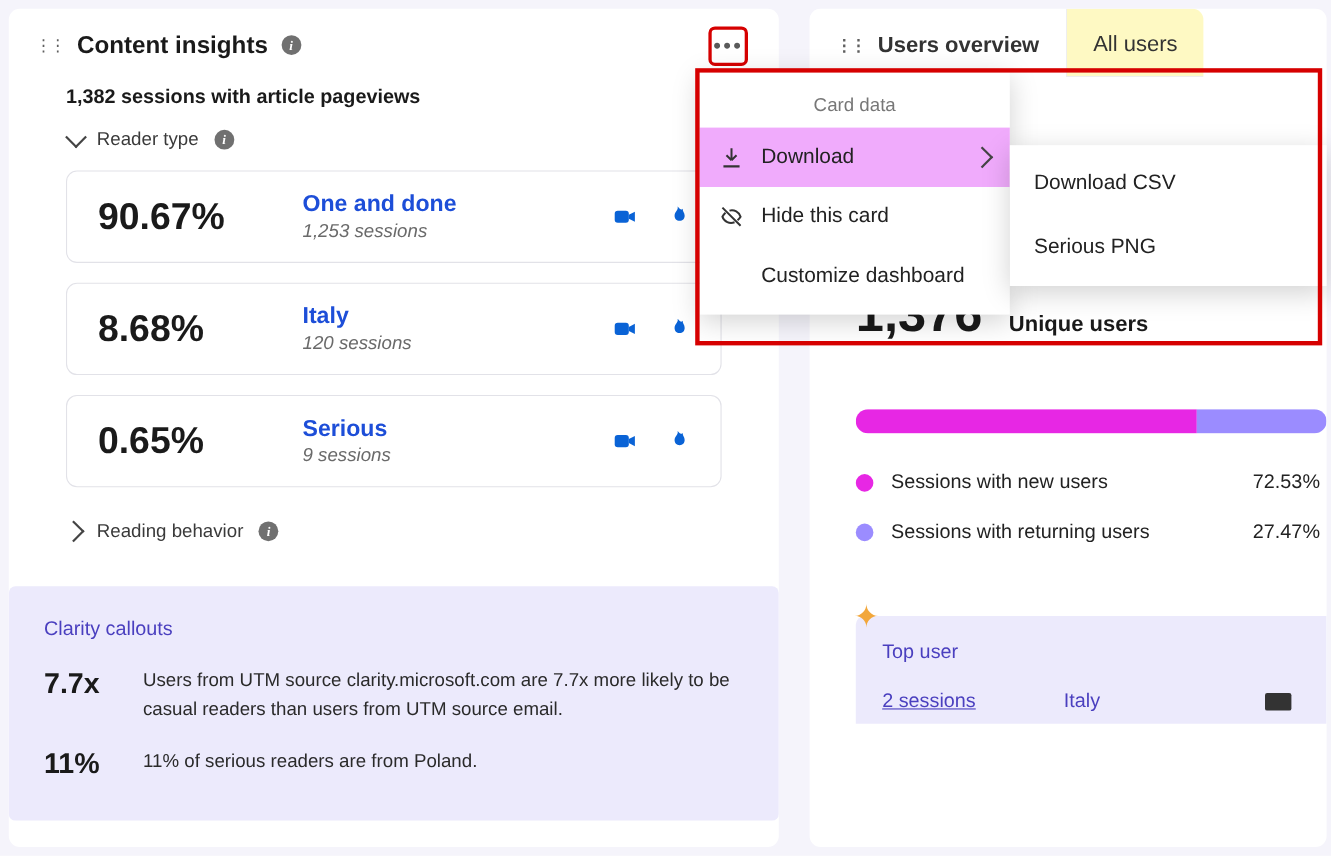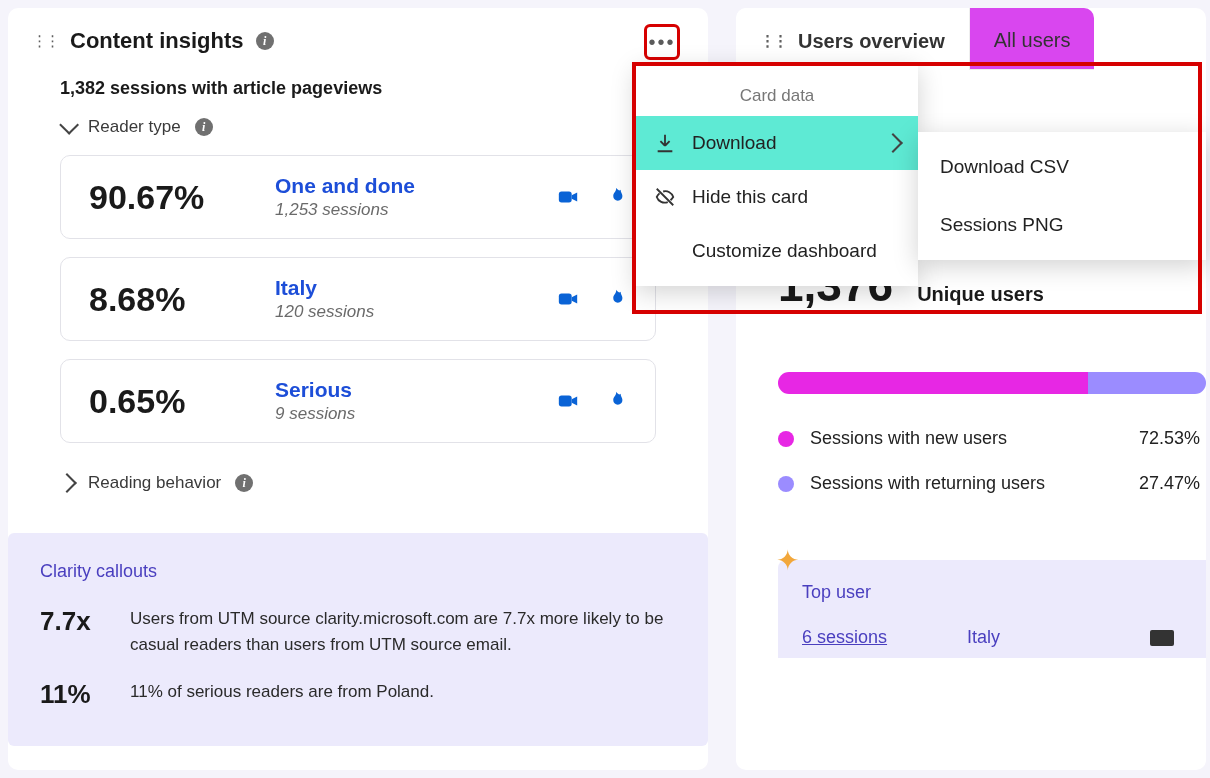--- a/index.html
+++ b/index.html
@@ -84,21 +84,21 @@
     z-index:50;
     padding: 8px 0;
     text-align: center;
   }
   .menu-header{ color:#777; font-size:17px; padding:14px 18px 10px;}
   .menu-item{
     display:flex; align-items:center; gap:16px;
     padding: 16px 18px;
     font-size:19px; color:#222; cursor:pointer;
   }
-  .menu-item.hover{ background:#5eead4;}
+  .menu-item.hover{ background:#f0abfc;}
   .menu-item .mi-icon{ width:22px; height:22px; color:#3a3a3a; flex-shrink:0;}
   .submenu-chev{ margin-left:auto;}
   .submenu{
     position:absolute;
     top:132px; left:918px;
     width:288px;
     background:#fff;
     box-shadow: 0 6px 24px rgba(0,0,0,.18);
     z-index:55;
     padding: 6px 0;
@@ -112,21 +112,21 @@
     width:570px; height:252px;
     border: 4px solid #d60000;
     z-index:60;
     pointer-events:none;
   }
 
   
   .tabs { display:flex; position:absolute; top:0; left:0; right:0; height:62px;}
   .tab { padding: 18px 24px 14px; font-size:20px; color:#333; display:flex; align-items:center; gap:12px; cursor:pointer;}
   .tab.active { font-weight:800; background:#fff; border-top-left-radius:10px;}
-  .tab.inactive { background:#d946ef; border-top-right-radius:10px; border-left:1px solid #eee; border-bottom:1px solid #eee;}
+  .tab.inactive { background:#fef9c3; border-top-right-radius:10px; border-left:1px solid #eee; border-bottom:1px solid #eee;}
   .right-body { padding-top: 90px;}
   .big-number-row { display:flex; align-items:baseline; gap:24px; margin-top:140px; margin-bottom:60px;}
   .big-number { font-size:46px; font-weight:800; color:#1a1a1a;}
   .big-label { font-size:20px; font-weight:700; color:#1a1a1a;}
   .bar-track{
     height:22px; border-radius:11px; overflow:hidden;
     display:flex; margin-bottom:34px;
   }
   .bar-seg1{ background:#e727e4;}
   .bar-seg2{ background:#9b8cff;}
@@ -267,21 +267,21 @@
     <div class="legend-row">
       <span class="dot" style="background:#9b8cff"></span>
       <span class="legend-label">Sessions with returning users</span>
       <span class="legend-val">27.47%</span>
     </div>
 
     <div class="topuser-card">
       <span class="sparkle">✦</span>
       <div class="topuser-title">Top user</div>
       <div class="topuser-row">
-        <span class="topuser-sess">6 sessions</span>
+        <span class="topuser-sess">2 sessions</span>
         <span class="topuser-country">Italy</span>
         <span class="flag"></span>
       </div>
     </div>
   </div>
 </div>
 
 <div class="menu">
   <div class="menu-header">Card data</div>
   <div class="menu-item hover">
@@ -298,16 +298,16 @@
     <span>Hide this card</span>
   </div>
   <div class="menu-item">
     <span class="mi-icon"></span>
     <span>Customize dashboard</span>
   </div>
 </div>
 
 <div class="submenu">
   <div class="submenu-item">Download CSV</div>
-  <div class="submenu-item">Sessions PNG</div>
+  <div class="submenu-item">Serious PNG</div>
 </div>
 
 <div class="annot-box"></div>
 
 </body></html>

